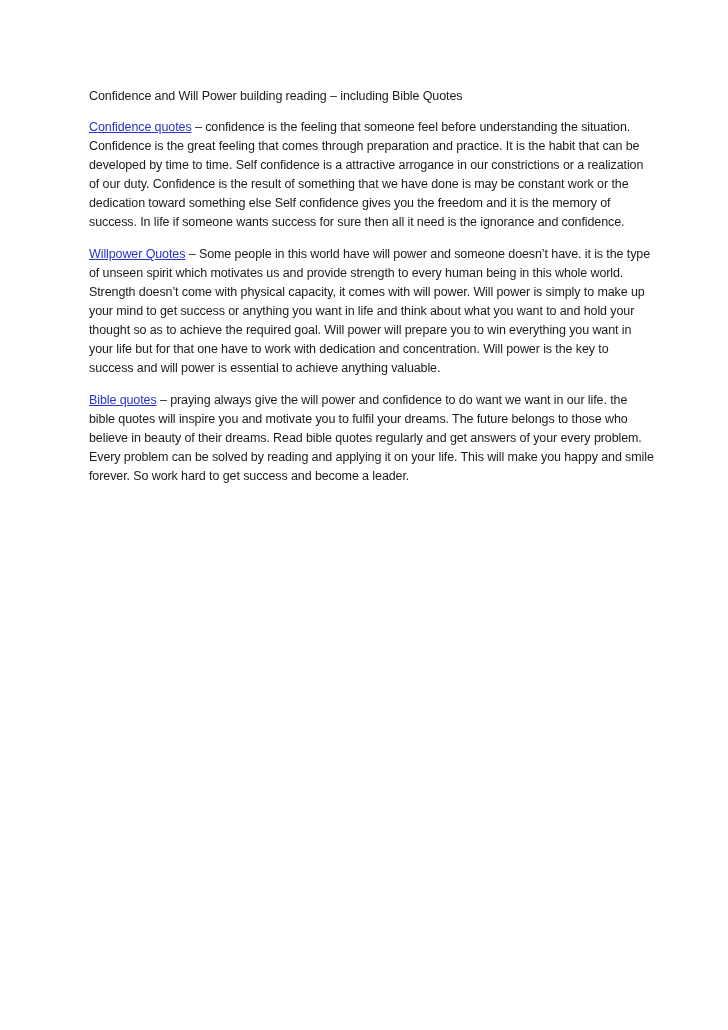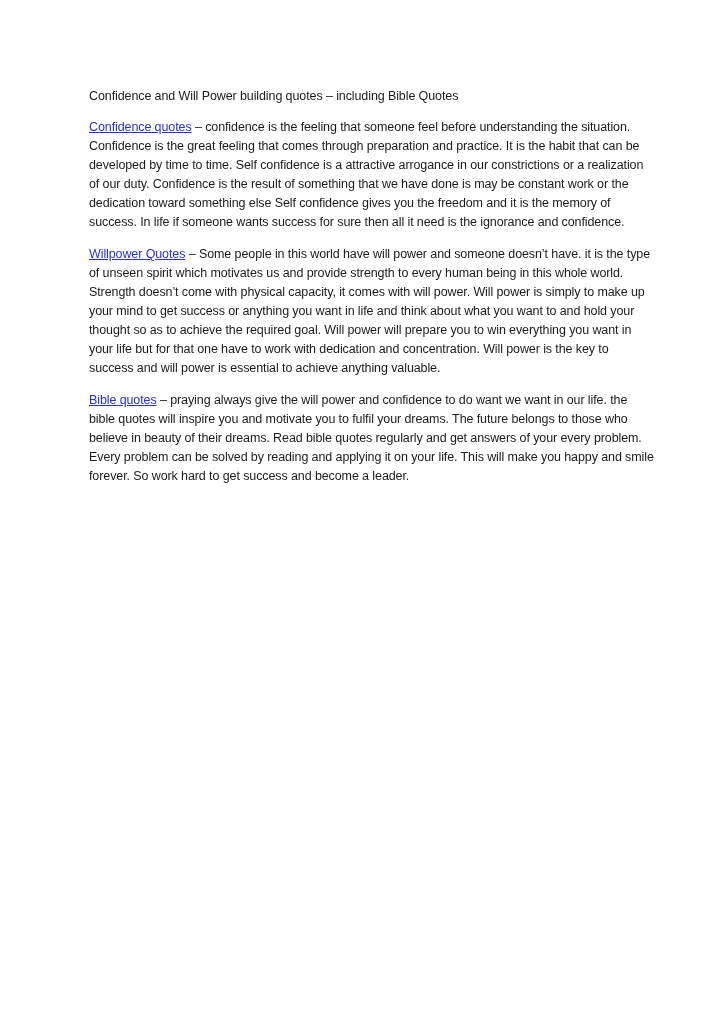--- a/index.html
+++ b/index.html
@@ -46,21 +46,21 @@
     color: var(--text-color, #1b1b1b);
     margin-top: 38px;
   }
 </style>
 </head>
 <body>
 
 <div class="page">
   <div class="content">
 
-    <p class="doc-title">Confidence and Will Power building quotes – including Bible Quotes</p>
+    <p class="doc-title">Confidence and Will Power building reading – including Bible Quotes</p>
 
     <p class="paragraph"><span class="hyperlink">Confidence quotes</span><span class="body-text"> – confidence is the feeling that someone feel before understanding the situation. Confidence is the great feeling that comes through preparation and practice. It is the habit that can be developed by time to time. Self confidence is a attractive arrogance in our constrictions or a realization of our duty. Confidence is the result of something that we have done is may be constant work or the dedication toward something else Self confidence gives you the freedom and it is the memory of success. In life if someone wants success for sure then all it need is the ignorance and confidence.</span></p>
 
     <p class="paragraph"><span class="hyperlink">Willpower Quotes</span><span class="body-text"> – Some people in this world have will power and someone doesn’t have. it is the type of unseen spirit which motivates us and provide strength to every human being in this whole world. Strength doesn’t come with physical capacity, it comes with will power. Will power is simply to make up your mind to get success or anything you want in life and think about what you want to and hold your thought so as to achieve the required goal. Will power will prepare you to win everything you want in your life but for that one have to work with dedication and concentration. Will power is the key to success and will power is essential to achieve anything valuable.</span></p>
 
     <p class="paragraph"><span class="hyperlink">Bible quotes</span><span class="body-text"> – praying always give the will power and confidence to do want we want in our life. the bible quotes will inspire you and motivate you to fulfil your dreams. The future belongs to those who believe in beauty of their dreams. Read bible quotes regularly and get answers of your every problem. Every problem can be solved by reading and applying it on your life. This will make you happy and smile forever. So work hard to get success and become a leader.</span></p>
 
   </div>
 </div>
 

